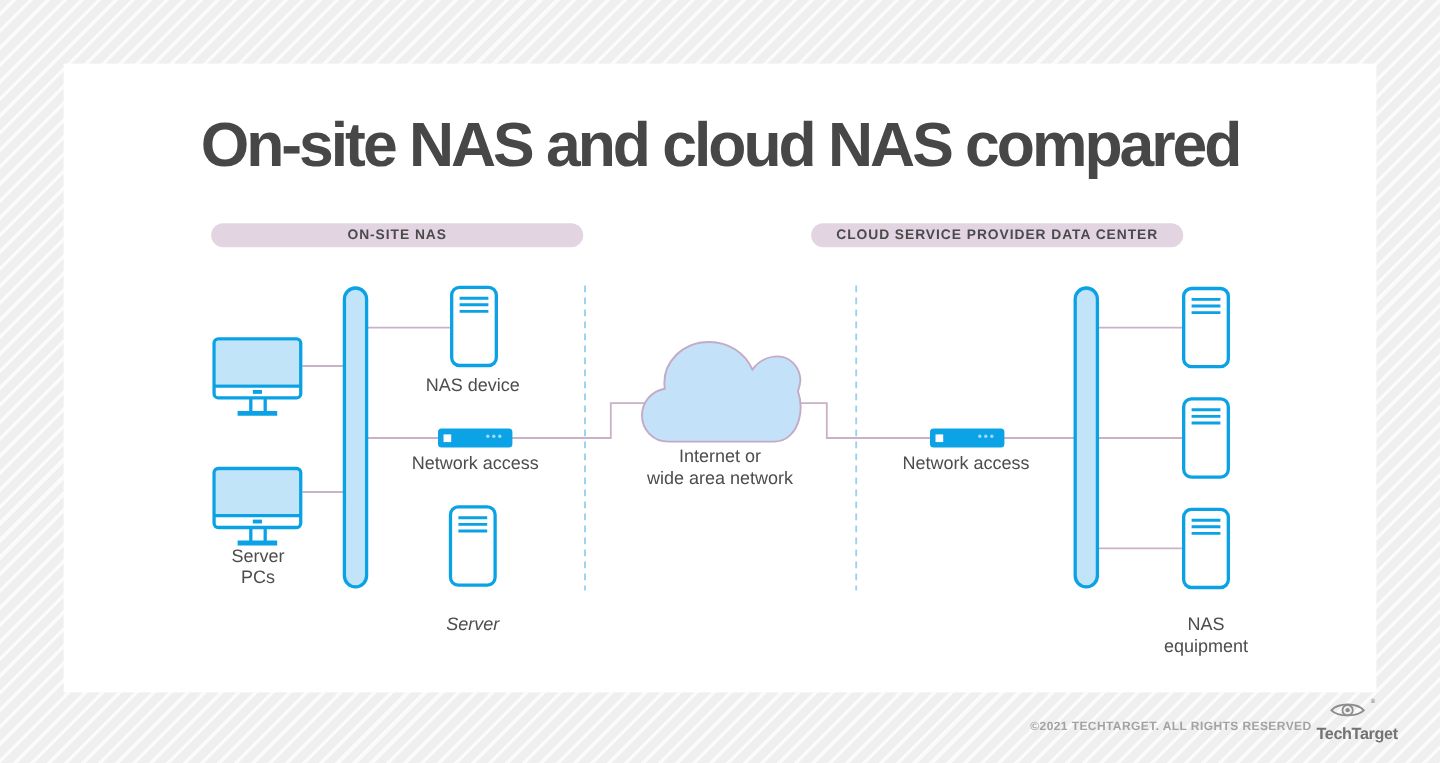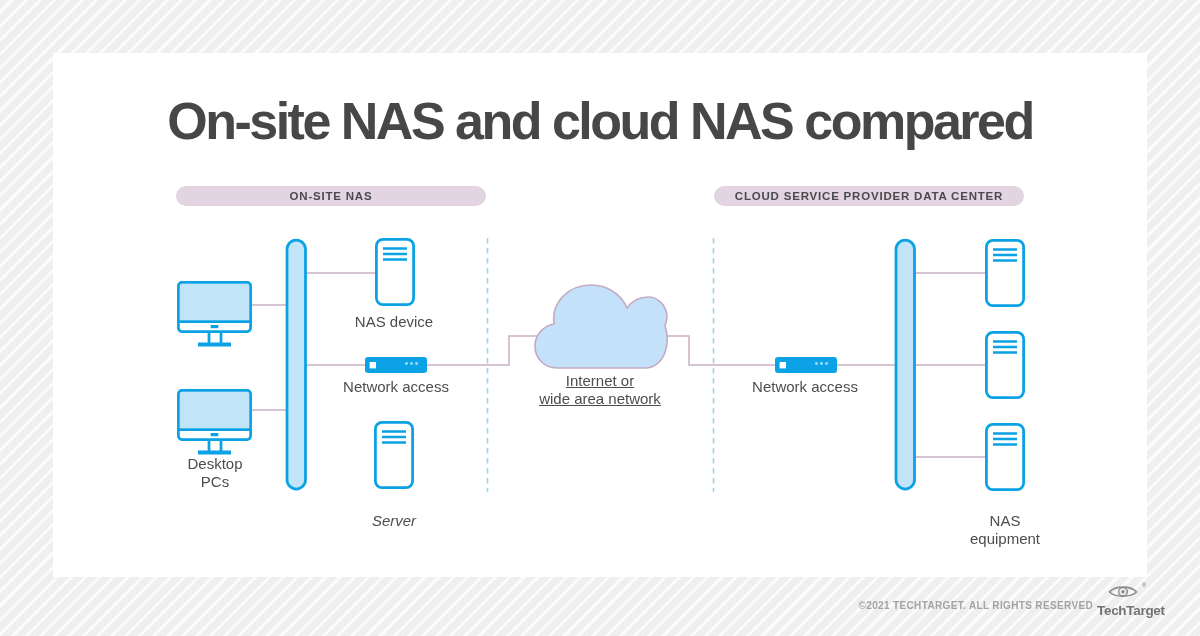--- a/index.html
+++ b/index.html
@@ -12,30 +12,30 @@
   .title{
     position:absolute;left:0;top:94px;width:1200px;margin:0;text-align:center;
     font-size:52px;font-weight:bold;color:#474747;letter-spacing:-2.5px;line-height:54px;
   }
   .hdr{
     position:absolute;top:186px;width:310px;height:20px;background:#e2d5e1;
     color:#4a4a4c;font-size:11.5px;font-weight:bold;letter-spacing:0.8px;
     text-align:center;line-height:20px;white-space:nowrap;border-radius:10px;
   }
   .hdr-left{left:176px;}
-  .hdr-right{left:714px;text-align:center;}
+  .hdr-right{left:676px;text-align:center;}
   svg.canvas{position:absolute;left:0;top:0;}
   .lbl{
     position:absolute;color:#4d4d4f;font-size:15px;line-height:18px;text-align:center;
   }
   #lbl-nas-device{left:334px;top:313px;width:120px;}
   #lbl-network-access-left{left:326px;top:378px;width:140px;}
   #lbl-server{left:334px;top:512px;width:120px;font-style:italic;}
   #lbl-desktop-pcs{left:179px;top:455px;width:72px;}
-  #lbl-cloud{left:525px;top:372px;width:150px;text-decoration:underline;}
+  #lbl-cloud{left:525px;top:372px;width:150px;}
   #lbl-network-access-right{left:735px;top:378px;width:140px;}
   #lbl-nas-equipment{left:959px;top:495px;width:92px;margin-top:17px;}
   .copyright{
     position:absolute;right:107px;top:600px;font-size:10px;font-weight:bold;
     color:#a3a3a3;letter-spacing:0.35px;white-space:nowrap;
   }
   .logo{position:absolute;left:1097px;top:583px;width:52px;text-align:center;color:#737373;}
   .logo .brand{display:block;font-size:13.5px;font-weight:bold;letter-spacing:-0.3px;line-height:14px;}
   .logo .reg{position:absolute;right:3px;top:0px;font-size:5px;line-height:5px;}
 </style>
@@ -100,21 +100,21 @@
   <use href="#tower" x="985" y="331"></use>
   <use href="#tower" x="985" y="423"></use>
 
   <use href="#switch" x="365" y="357"></use>
   <use href="#switch" x="775" y="357"></use>
 </svg>
 
 <div class="lbl" id="lbl-nas-device">NAS device</div>
 <div class="lbl" id="lbl-network-access-left">Network access</div>
 <div class="lbl" id="lbl-server">Server</div>
-<div class="lbl" id="lbl-desktop-pcs">Desktop PCs</div>
+<div class="lbl" id="lbl-desktop-pcs">Server PCs</div>
 <div class="lbl" id="lbl-cloud">
   <span>Internet or</span><br>
   <span>wide area network</span>
 </div>
 <div class="lbl" id="lbl-network-access-right">Network access</div>
 <div class="lbl" id="lbl-nas-equipment">NAS equipment</div>
 
 <div class="copyright">©2021 TECHTARGET. ALL RIGHTS RESERVED</div>
 <div class="logo">
   <svg width="30" height="17" viewBox="0 0 30 17">

